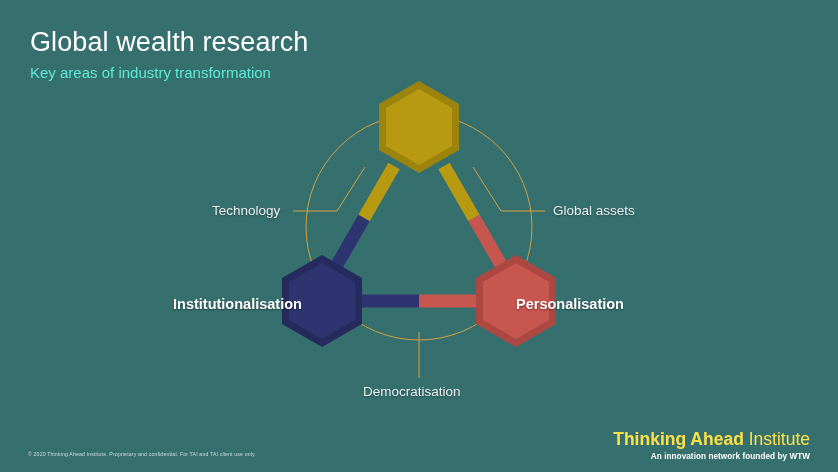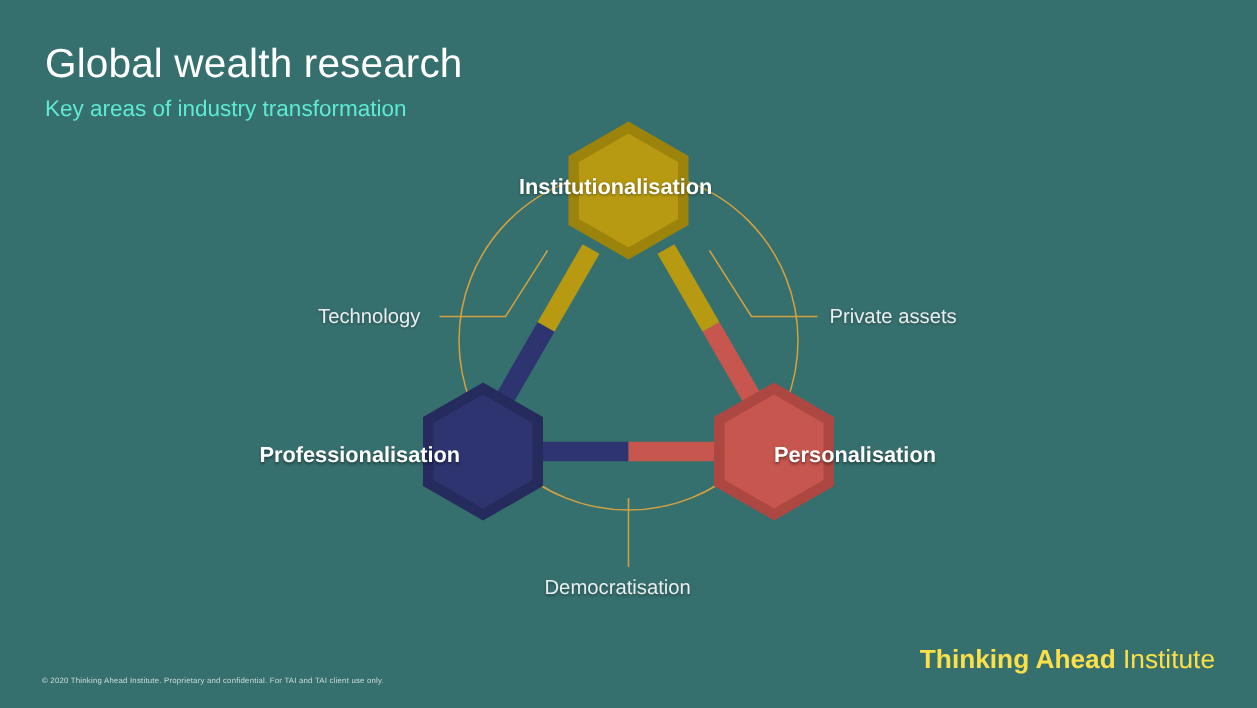--- a/index.html
+++ b/index.html
@@ -190,27 +190,27 @@
         <polygon points="0,-38 33,-19 33,19 0,38 -33,19 -33,-19" fill="#2e3470"></polygon>
       </g>
 
       <g transform="translate(516,301)">
         <polygon points="0,-46 40,-23 40,23 0,46 -40,23 -40,-23" fill="#ad4741"></polygon>
         <polygon points="0,-38 33,-19 33,19 0,38 -33,19 -33,-19" fill="#c7564f"></polygon>
       </g>
     </svg>
   </div>
 
-  <div class="node-label top">Institutionalisation</div>
-  <div class="node-label left">Professionalisation</div>
+  <div class="node-label left">Institutionalisation</div>
   <div class="node-label right">Personalisation</div>
 
   <div class="leader-label tech">Technology</div>
-  <div class="leader-label private">Private assets</div>
+  <div class="leader-label private">Global assets</div>
   <div class="leader-label demo">Democratisation</div>
 
   <div class="copyright">© 2020 Thinking Ahead Institute. Proprietary and confidential. For TAI and TAI client use only.</div>
 
   <div class="brand">
     <div class="brand-name"><span class="bold">Thinking Ahead</span><span class="light">&nbsp;</span><span class="light">Institute</span></div>
+    <div class="brand-tag">An innovation network founded by WTW</div>
   </div>
 
 </div>
 
 </body></html>

